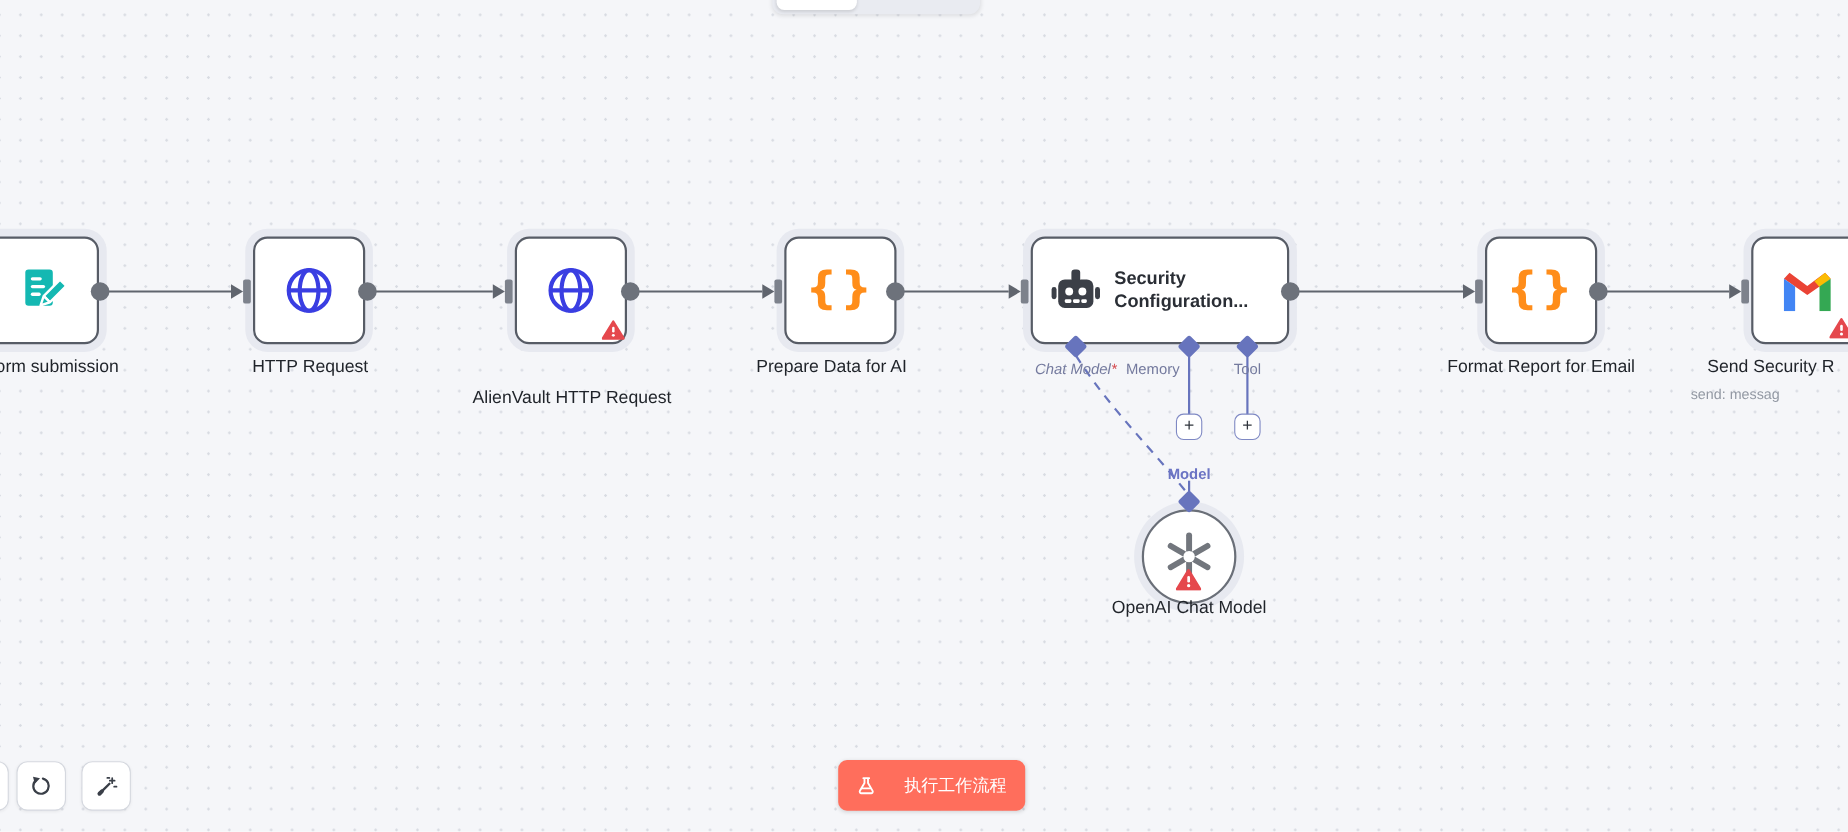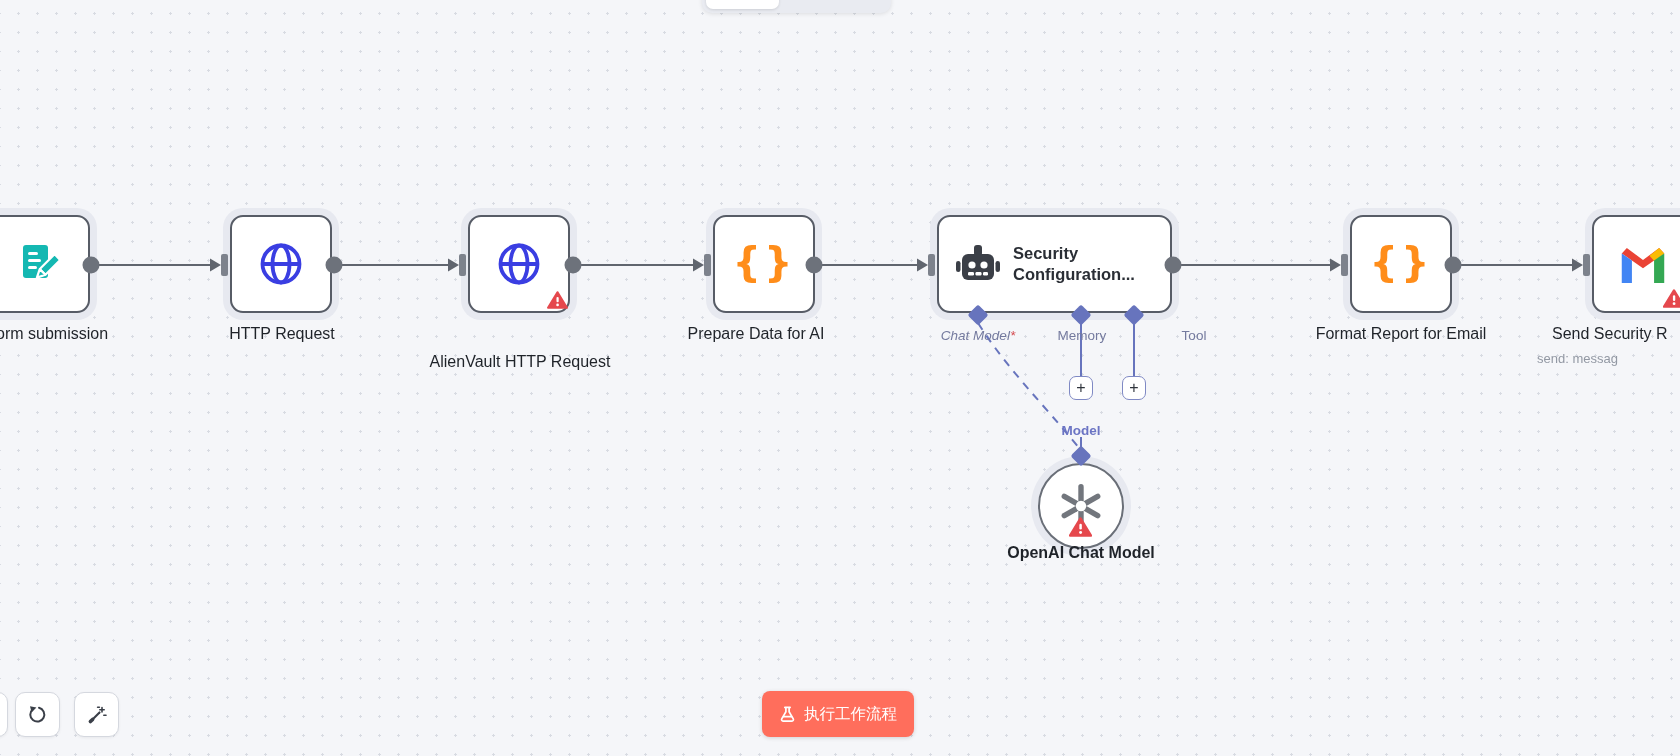--- a/index.html
+++ b/index.html
@@ -31,21 +31,21 @@
     transform:translate(-50%,-50%) rotate(45deg);z-index:4;}
   .plus-btn{position:absolute;width:24px;height:24px;background:#fff;border:1.6px solid #7f89c4;
     border-radius:7px;box-sizing:border-box;display:flex;align-items:center;justify-content:center;
     font-size:16px;color:#2f343c;z-index:4;line-height:1;padding-bottom:1px;}
   .warn{position:absolute;z-index:5;}
   .tabs{position:absolute;left:702px;top:-27px;display:flex;gap:2px;padding:4px;
     background:#e9ebf1;border-radius:10px;box-shadow:0 1px 4px rgba(0,0,0,.10);z-index:6;}
   .tab{font-size:13px;color:#4b515c;padding:7px 13px;border-radius:7px;white-space:nowrap;}
   .tab.active{background:#fff;color:#2b2f36;padding:7px 17px;box-shadow:0 1px 3px rgba(0,0,0,.12);}
   .exec-btn{position:absolute;left:762px;top:691px;height:46px;display:flex;align-items:center;
-    gap:8px;padding:0 17px;background:#ff6e5c;border:none;border-radius:8px;color:#fff;
+    gap:26px;padding:0 17px;background:#ff6e5c;border:none;border-radius:8px;color:#fff;
     font-size:15.5px;font-family:inherit;z-index:6;box-shadow:0 1px 4px rgba(0,0,0,.15);}
   .fab{position:absolute;top:692px;width:45px;height:45px;background:#fff;border:1px solid #d5d8df;
     border-radius:10px;box-sizing:border-box;display:flex;align-items:center;justify-content:center;
     z-index:6;box-shadow:0 1px 3px rgba(0,0,0,.06);}
 </style>
 </head>
 <body>
 
 <div class="canvas">
 
@@ -150,22 +150,22 @@
       <div>Security</div>
       <div>Configuration...</div>
     </div>
   </div>
 
   <div class="diamond" style="left:978px;top:315px;"></div>
   <div class="diamond" style="left:1081px;top:315px;"></div>
   <div class="diamond" style="left:1134px;top:315px;"></div>
 
   <div class="port-label" style="left:978px;font-style:italic;"><span>Chat Model</span><span class="req">*</span></div>
-  <div class="port-label" style="left:1082px;">Memory</div>
-  <div class="port-label" style="left:1194px;text-align:center;">Tool</div>
+  <div class="port-label" style="left:1048px;">Memory</div>
+  <div class="port-label" style="left:1134px;text-align:center;">Tool</div>
 
   <div class="plus-btn" style="left:1069px;top:376px;">+</div>
   <div class="plus-btn" style="left:1122px;top:376px;">+</div>
 
   <div class="model-label">Model</div>
   <div class="diamond" style="left:1081px;top:456px;"></div>
   <div class="node-circle">
     <svg width="48" height="48" viewBox="0 0 48 48">
       <g fill="#72767d" transform="translate(24 24)">
         <rect x="-2.7" y="-22" width="5.4" height="19" rx="2.7"></rect>
@@ -176,21 +176,21 @@
         <rect x="-2.7" y="-22" width="5.4" height="19" rx="2.7" transform="rotate(300)"></rect>
       </g>
       <circle cx="24" cy="24" r="5.2" fill="#fff"></circle>
     </svg>
   </div>
   <svg class="warn" style="left:1069px;top:517px;" width="23" height="20" viewBox="0 0 24 21">
     <path d="M12 1.5 L23 19.5 H1 Z" fill="#e5484d" stroke="#e5484d" stroke-width="2.5" stroke-linejoin="round"></path>
     <rect x="10.8" y="7" width="2.6" height="6.2" rx="1.3" fill="#fff"></rect>
     <circle cx="12.1" cy="16.2" r="1.55" fill="#fff"></circle>
   </svg>
-  <div class="node-label ctr" style="left:1081px;top:544px;font-weight:bold;">OpenAI Chat Model</div>
+  <div class="node-label ctr" style="left:1081px;top:544px;">OpenAI Chat Model</div>
 
   <div class="node" style="left:1350px;">
     <div class="braces">{}</div>
   </div>
   <div class="node-label ctr" style="left:1401px;">Format Report for Email</div>
 
   <div class="node" style="left:1592px;">
     <svg width="48" height="37" viewBox="0 0 52 40">
       <path d="M3 8 L8.5 2 L26 15.2 L43.5 2 L49 8 L26 24 Z" fill="#ea4335"></path>
       <polygon points="33,10.5 43.5,2 49,8 38.5,16.5" fill="#fbbc04"></polygon>

